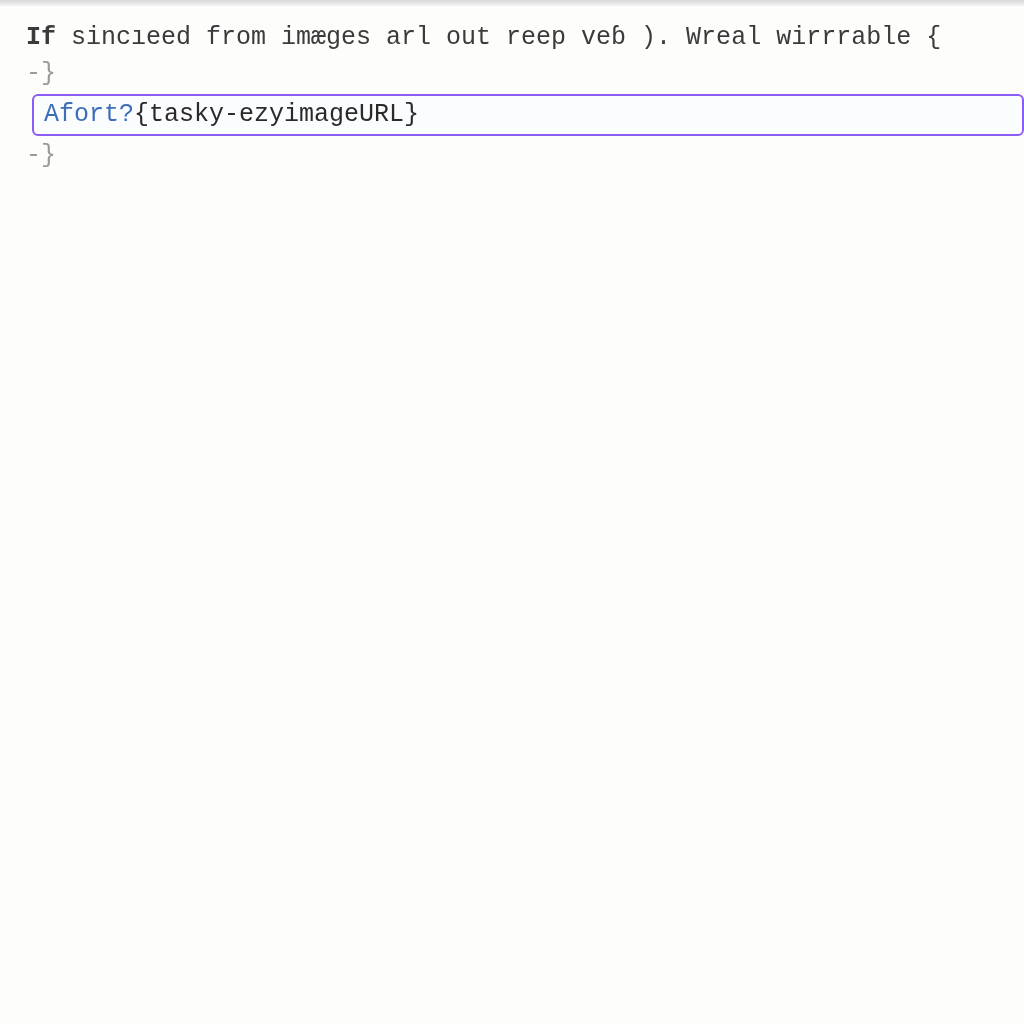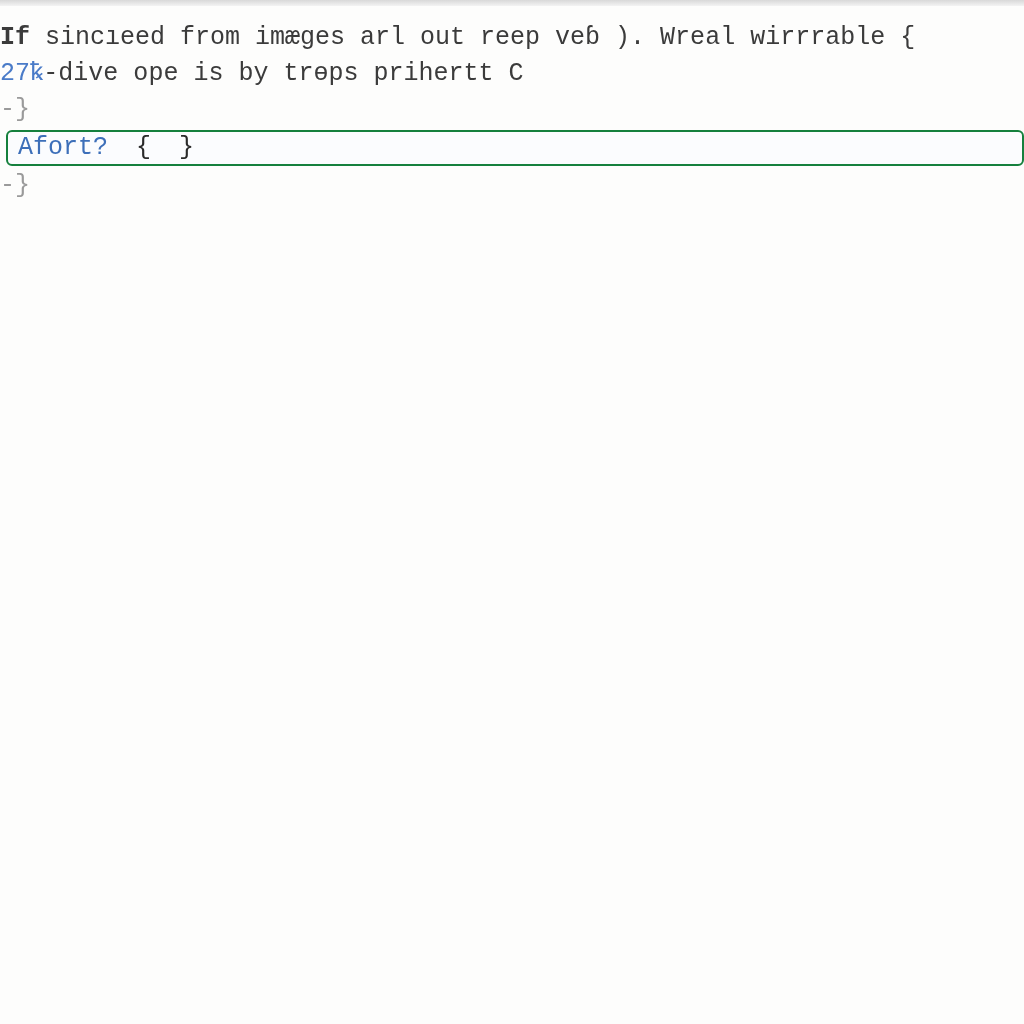--- a/index.html
+++ b/index.html
@@ -23,20 +23,21 @@
       top: 0;
       left: 0;
       right: 0;
       height: 6px;
       background: linear-gradient(to bottom, #d8d8d8, #f3f3f3);
     }
     .editor-content {
       padding-left: 0;
       padding-top: 8px;
       white-space: nowrap;
+      margin-left: 26px;
     }
     .line {
       display: block;
       height: 36px;
     }
     .t-kw {
       color: #3b3b3b;
       font-weight: 600;
     }
     .t-plain {
@@ -51,60 +52,57 @@
     .t-purple {
       color: #7b2e8a;
       font-weight: 600;
     }
     .highlighted-line {
       margin-left: 6px;
       margin-right: 0;
       margin-top: 2px;
       margin-bottom: 2px;
       padding: 3px 10px;
-      border: 2px solid #15803d;
+      border: 2px solid #8b5cf6;
       border-radius: 6px;
       background: #fbfcfe;
       width: calc(100% - 6px);
-      height: 36px;
+      height: 42px;
       display: flex;
       align-items: center;
-      gap: 28px;
     }
     .t-afort {
       color: #3d6fb9;
       font-weight: 500;
     }
     .t-brace {
       color: #2a2a2a;
     }
   </style>
 </head>
 <body>
 
 <div class="top-divider"></div>
 
 <div class="editor-content">
 
   <div class="line">
     <span class="t-kw">If</span><span class="t-plain"> sincıeed from imæges arl out reep veɓ ). Wreal wirrrable {</span>
   </div>
 
-  <div class="line">
-    <span class="t-ln27">27ꝅ</span><span class="t-plain">-dive ope is by trɵps prihertt C</span>
-  </div>
 
   <div class="line">
     <span class="t-grey">-}</span>
   </div>
 
 
   <div class="highlighted-line">
     <span class="t-afort">Afort?</span>
       <span class="t-brace"> {</span>
+      <span class="t-brace">tasky-ezyimageURL</span>
       <span class="t-brace">}</span>
   </div>
 
   <div class="line">
     <span class="t-grey">-}</span>
   </div>
 
 </div>
 
 </body></html>

